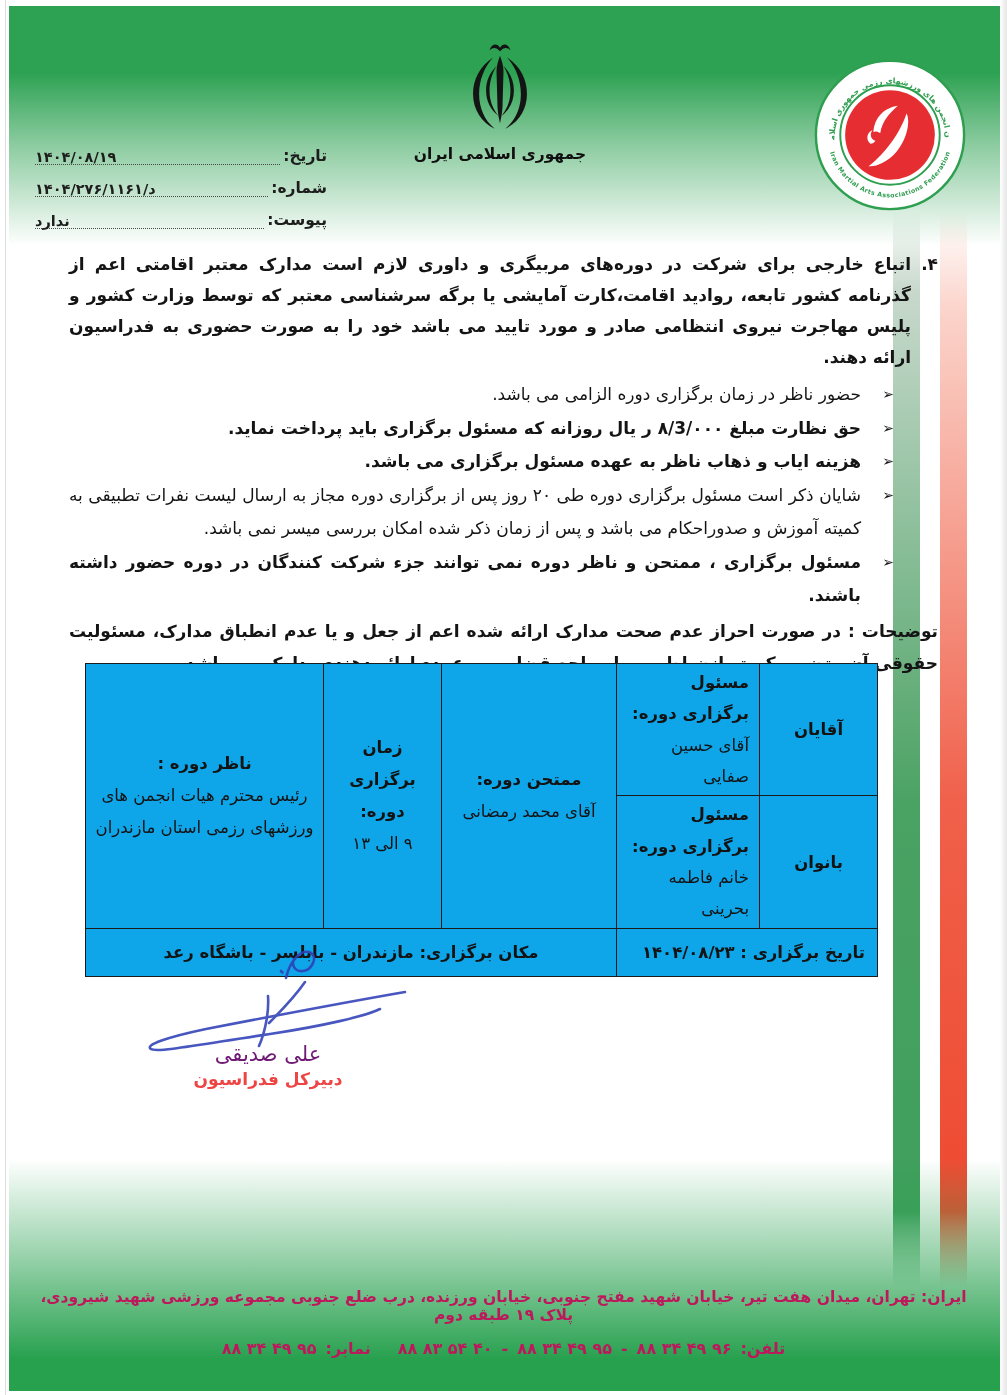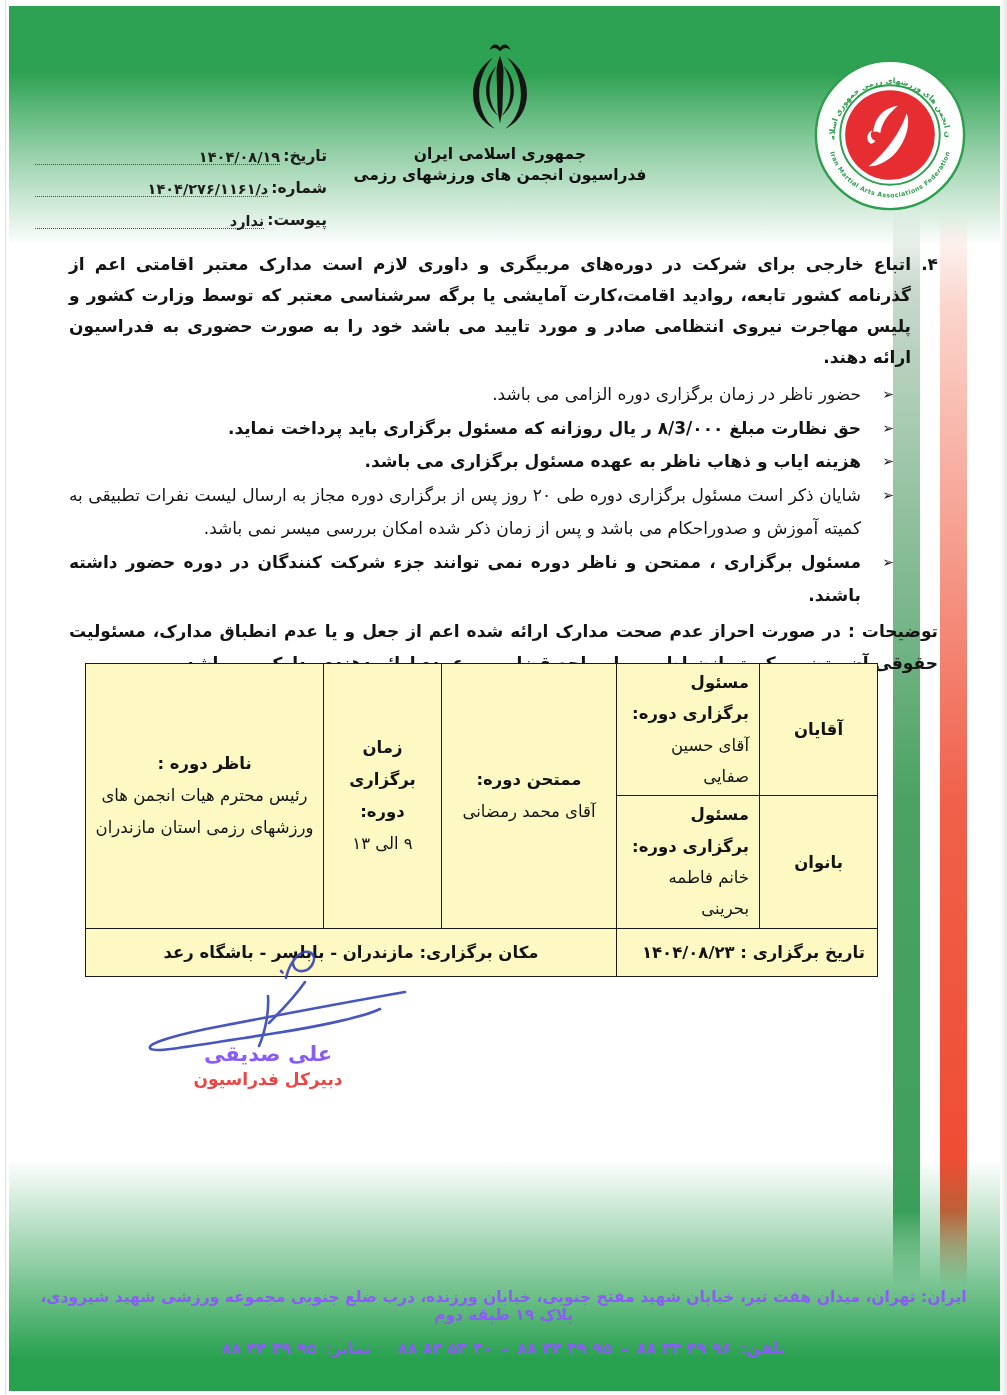--- a/index.html
+++ b/index.html
@@ -19,21 +19,21 @@
   .stripe-red { position:absolute; left:940px; top:212px; width:27px; height:1075px;
     background:linear-gradient(180deg,rgba(239,77,53,0) 0%,rgba(246,160,140,.45) 9%,#f0604a 55%,#ee4a30 93%,rgba(238,74,48,0) 100%); }
   .edge-left { position:absolute; left:5px; top:0; width:1px; height:100%; background:rgba(0,0,0,.13); }
   .edge-right { position:absolute; right:0; top:0; width:7px; height:100%;
     background:linear-gradient(90deg,rgba(0,0,0,0),rgba(0,0,0,.10)); }
 
   
   .hdr-left { position:absolute; top:133px; left:35px; width:292px; direction:rtl; }
   .hrow { display:flex; align-items:flex-end; height:32px; font-weight:700; font-size:15.5px; color:#1d1d1d; }
   .hrow .lab { white-space:nowrap; padding-left:3px; }
-  .hrow .dotline { flex:1; border-bottom:1.5px dotted #4a4a4a; text-align:right; line-height:1.1;margin-top:36px; }
+  .hrow .dotline { flex:1; border-bottom:1.5px dotted #4a4a4a; text-align:left; line-height:1.1;margin-top:36px; }
   .hrow .val { position:relative; top:2px; font-size:14.5px; font-weight:700; }
 
   .hdr-center { position:absolute; top:40px; left:350px; width:300px; text-align:center; direction:rtl; }
   .hdr-center .org { font-weight:700; font-size:15.5px; line-height:21px; color:#101010; }
 
   .logo { position:absolute; top:57px; left:812px; width:156px; height:156px; }
 
   
   .body-block { position:absolute; top:249px; left:69px; width:869px; direction:rtl; color:#141414; }
   .p4 { display:flex; font-weight:700; font-size:17px; line-height:31px; }
@@ -44,38 +44,38 @@
   .bullet.b { font-weight:700; }
   .bullet .mk { flex:0 0 33px; font-size:14px; font-weight:400; }
   .bullet .bt { flex:1; text-align:justify; text-align-last:right; }
   .note { margin:3px 30px 0 0; font-weight:700; font-size:17px; line-height:31px; }
   .note .u { text-decoration:underline; }
   .tozihat { margin-top:2px; font-weight:700; font-size:17px; line-height:32px; text-align:justify; text-align-last:right; }
 
   
   .course-table { position:absolute; top:663px; left:85px; width:793px; direction:rtl;
     border-collapse:collapse; font-size:16.5px; color:#131313; }
-  .course-table td { border:1.6px solid #1b1b1b; padding:3px 6px; vertical-align:middle; background:#fef9c3; }
+  .course-table td { border:1.6px solid #1b1b1b; padding:3px 6px; vertical-align:middle; background:#0ea5e9; }
   .c-cat { text-align:center; font-weight:700; }
   .c-org { text-align:right; padding-right:10px !important; line-height:1.9; }
   .c-org .lb { font-weight:700; display:block; }
   .c-exam, .c-time, .c-obs { text-align:center; line-height:1.95; }
   .c-exam .lb, .c-time .lb, .c-obs .lb { font-weight:700; display:block; }
   .c-time .lb2 { font-weight:700; display:block; }
   .c-date { text-align:right; font-weight:700; padding-right:12px !important; }
   .c-loc { text-align:center; font-weight:700; }
 
   
   .sig-wrap { position:absolute; left:108px; top:938px; width:320px; text-align:center; }
   .sig-svg { display:block; margin:0 auto; }
-  .sig-name { font-weight:700; font-size:21px; color:#8b5cf6; margin-top:-14px; }
+  .sig-name { font-weight:400; font-size:21px; color:#701a75; margin-top:-14px; }
   .sig-title { font-weight:700; font-size:17px; color:#ef4444; margin-top:3px; }
 
   
-  .footer { position:absolute; top:1288px; left:35px; width:937px; text-align:center; direction:rtl; color:#8b5cf6; }
+  .footer { position:absolute; top:1288px; left:35px; width:937px; text-align:center; direction:rtl; color:#be185d; }
   .f-address { font-weight:700; font-size:15.5px; }
   .f-phone { margin-top:15px; font-weight:700; font-size:16px; display:flex; justify-content:center; align-items:baseline; gap:9px; direction:rtl; }
   .f-phone .num { direction:ltr; unicode-bidi:isolate; }
   .f-phone .fax-lab { margin-right:18px; }
 </style>
 </head>
 <body>
 
 <div class="page">
 
@@ -108,21 +108,20 @@
         <path d="M50,18 C52,24 54,29 54,36 L53,72 C53,83 51,91 50,96 C49,91 47,83 47,72 L46,36 C46,29 48,24 50,18 Z"></path>
         <path d="M46,30 C38,38 34,47 34,58 C34,70 39,80 48,87 C41,78 38,69 38,58 C38,48 41,38 46,30 Z"></path>
         <path d="M42,20 C27,30 19,45 19,62 C19,80 29,95 44,102 C32,92 26,78 26,62 C26,46 32,31 42,20 Z"></path>
         <g transform="translate(100,0) scale(-1,1)">
           <path d="M46,30 C38,38 34,47 34,58 C34,70 39,80 48,87 C41,78 38,69 38,58 C38,48 41,38 46,30 Z"></path>
           <path d="M42,20 C27,30 19,45 19,62 C19,80 29,95 44,102 C32,92 26,78 26,62 C26,46 32,31 42,20 Z"></path>
         </g>
       </g>
     </svg>
     <div class="org">جمهوری اسلامی ایران</div>
-    <div class="org">فدراسیون انجمن های ورزشهای رزمی</div>
   </div>
 
   <svg class="logo" viewBox="0 0 160 160" aria-hidden="true">
     <circle cx="80" cy="80" r="76" fill="#ffffff" stroke="#2e9e4f" stroke-width="2.5"></circle>
     <circle cx="80" cy="80" r="51" fill="#ffffff" stroke="#2e9e4f" stroke-width="2"></circle>
     <circle cx="80" cy="80" r="46" fill="#e62e32"></circle>
     <path d="M58,112 C70,103 88,84 97,58 C101,66 98,84 86,98 C77,108 65,113 58,112 Z" fill="#ffffff"></path>
     <path d="M63,77 C64,62 74,52 88,50 C79,58 72,66 70,78 C67,76 65,76 63,77 Z" fill="#ffffff"></path>
     <path d="M60,89 C55,85 56,77 62,75 C59,79 60,84 65,86 C64,88 62,89 60,89 Z" fill="#ffffff"></path>
     <path id="arcTop" d="M 23,84 A 57,57 0 0 1 137,84" fill="none"></path>

